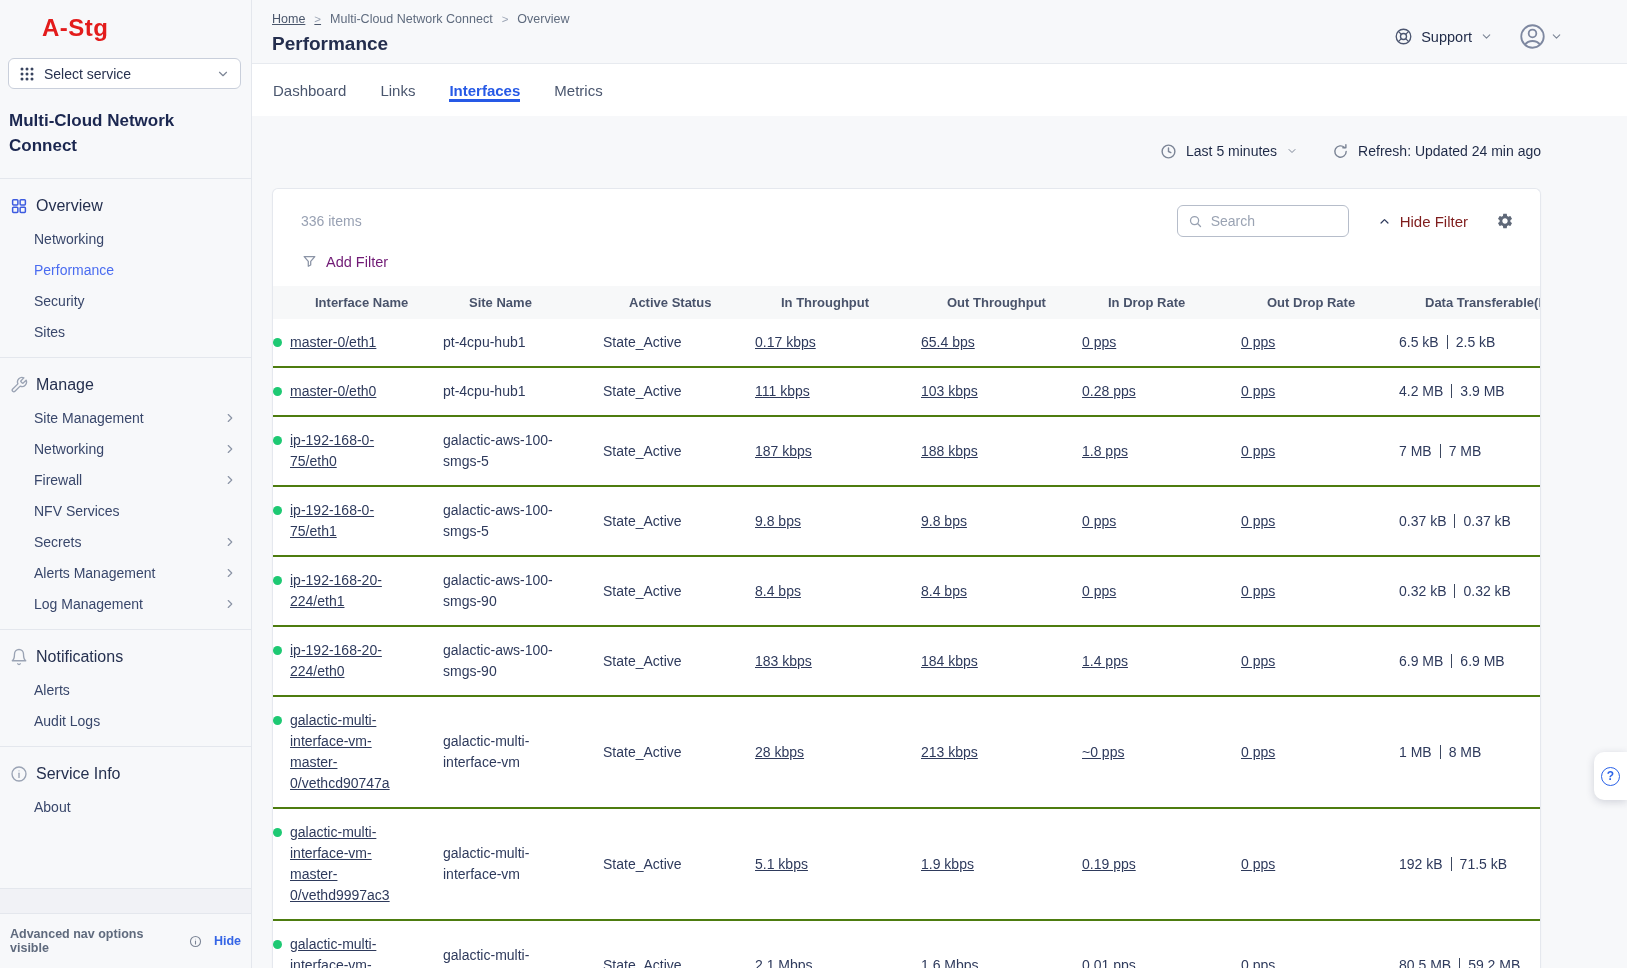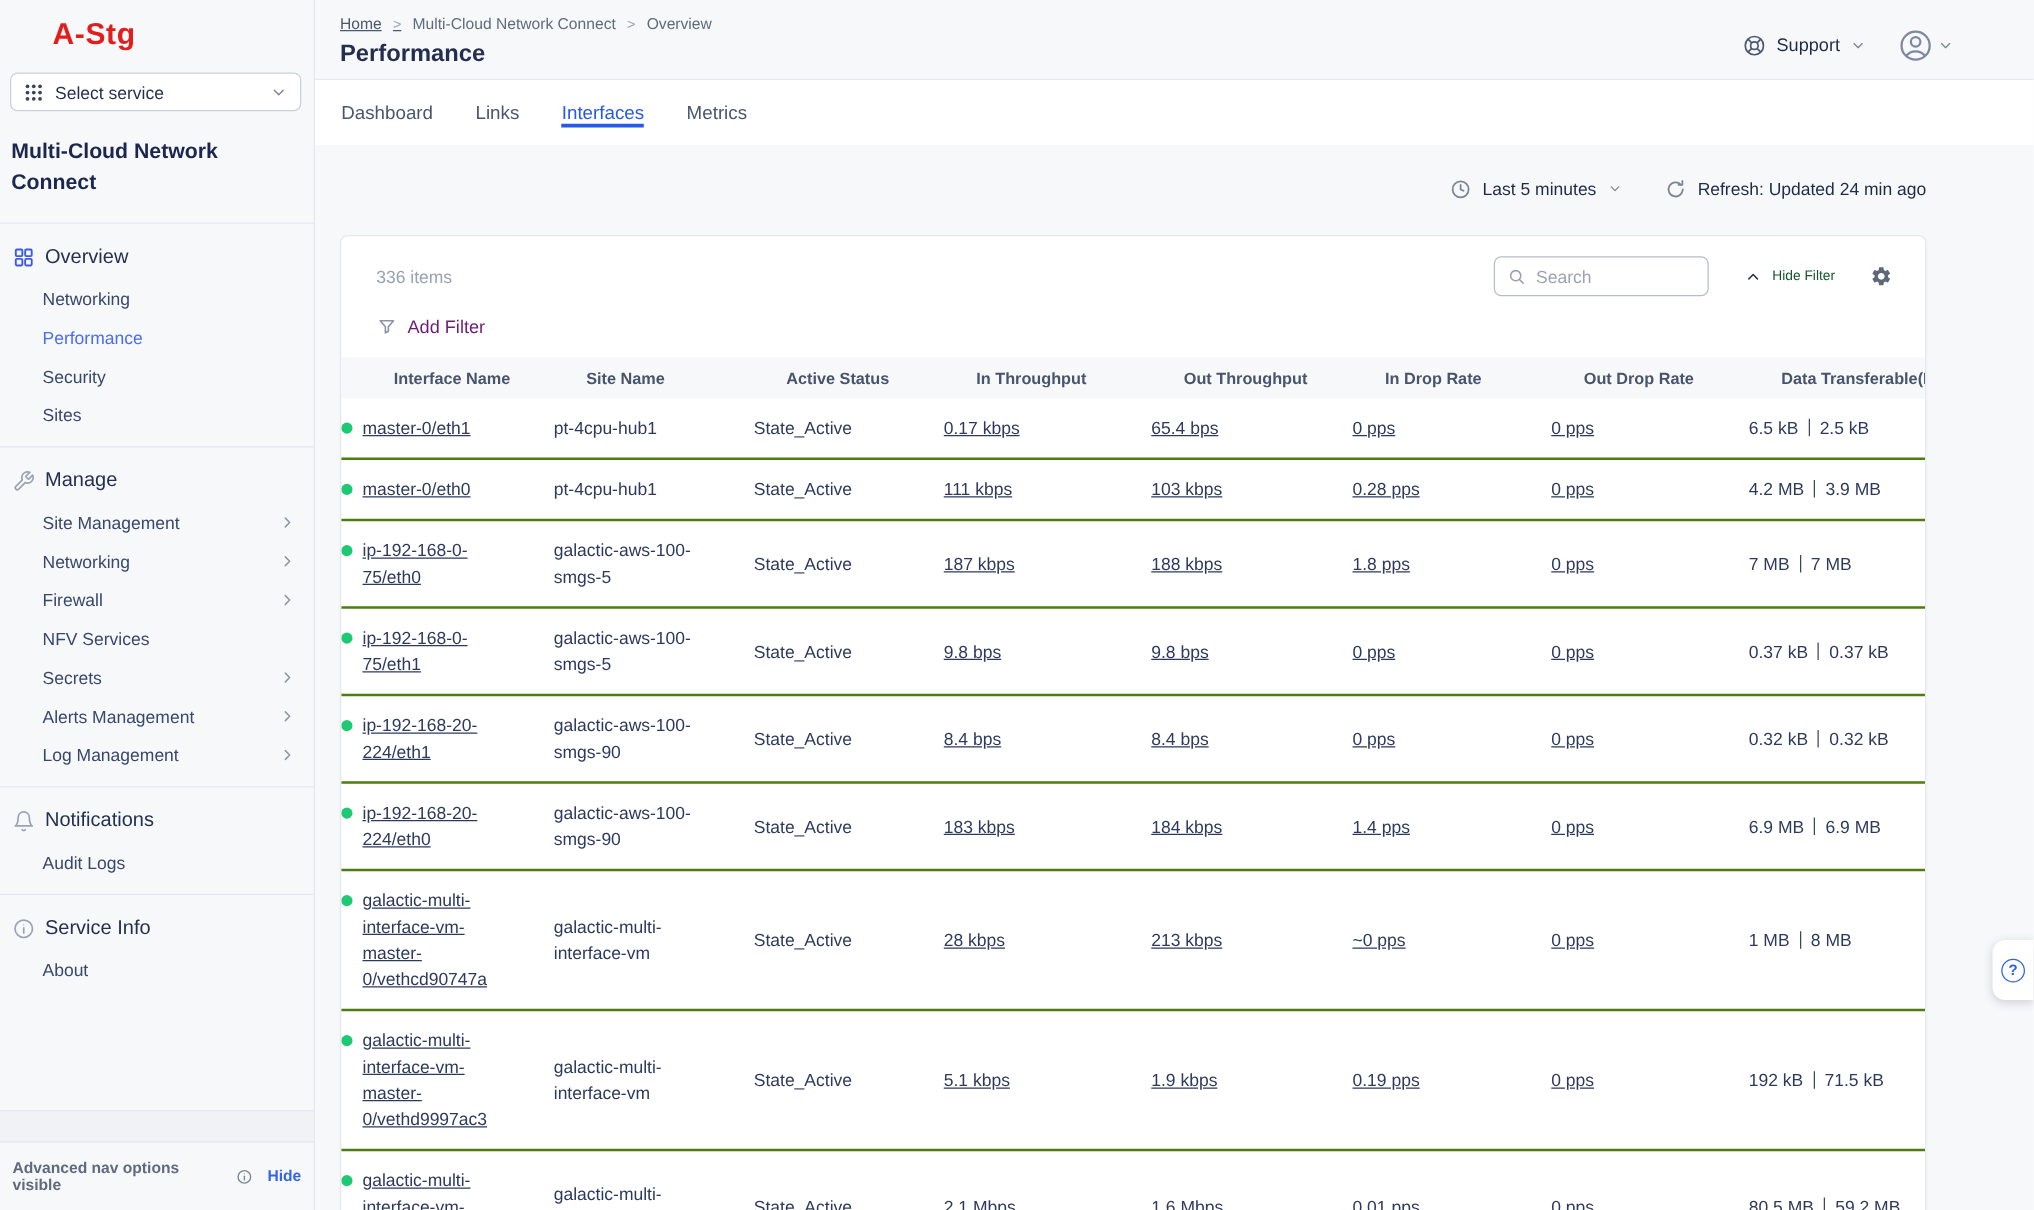--- a/index.html
+++ b/index.html
@@ -50,40 +50,40 @@
   .crumb:not(:last-child)::after{ content:">"; color:#9aa3b3; margin:0 9px; font-size:11.5px;}
   .page-title{ font-size:19px; font-weight:600; color:#242e4e; margin-top:7px;}
   .top-right{ display:flex; align-items:center; gap:26px; padding-top:6px;}
   .support{ display:flex; align-items:center; gap:8px; cursor:pointer;}
   .support .slbl{ font-size:14.5px; color:#1f2a47;}
   .avatar-wrap{ display:flex; align-items:center; gap:4px; cursor:pointer;}
 
   .tab-band{ background:#fff; height:53px; display:flex; align-items:center; gap:34px; padding:0 0 0 21px;}
   .tab{ display:flex; align-items:center; font-size:15px; color:#4a566e; cursor:pointer;
     border-bottom:3px solid transparent; padding-top:3px;}
-  .tab.active{ color:#2659e6; font-weight:400; border-bottom-color:#2659e6;}
+  .tab.active{ color:#2659e6; font-weight:700; border-bottom-color:#2659e6;}
 
   .content{ flex:1; padding:20px 0 0 20px;}
   .content-inner{ width:1269px;}
   .controls-row{ display:flex; justify-content:flex-end; align-items:center; gap:34px; height:30px;}
   .ctrl{ display:flex; align-items:center; gap:9px; font-size:14px; color:#1f2a47; cursor:pointer;}
 
   
   .card{ margin-top:22px; background:#fff; border:1px solid #e5e8ee; border-bottom:none;
     border-radius:6px 6px 0 0; width:1269px; height:780px; overflow:hidden;
     box-shadow:0 1px 2px rgba(35,46,78,.04);}
   .toolbar{ display:flex; justify-content:space-between; align-items:center; padding:16px 26px 0 28px;}
   .items-count{ font-size:14px; color:#98a1b3;}
   .toolbar-right{ display:flex; align-items:center; gap:28px;}
   .search-box{ width:172px; height:32px; border:1px solid #b6bdca; border-radius:6px; background:#fff;
     display:flex; align-items:center; gap:8px; padding:0 10px;}
   .search-box input{ border:none; outline:none; font-size:14px; color:#1d4ed8; width:110px;
     font-family:"Liberation Sans", sans-serif; background:transparent;}
   .search-box input::placeholder{ color:#9aa3b3;}
-  .hide-filter{ display:flex; align-items:center; gap:8px; font-size:11px; color:#14532d; cursor:pointer;}
+  .hide-filter{ display:flex; align-items:center; gap:8px; font-size:15px; color:#7f1d1d; cursor:pointer;}
   .gear-btn{ cursor:pointer;}
   .add-filter{ display:flex; align-items:center; gap:8px; padding:16px 28px 0; cursor:pointer;}
   .add-filter .aflbl{ font-size:14.5px; color:#701a75;}
 
   .tgrid{ display:grid; grid-template-columns:170px 160px 152px 166px 161px 159px 158px 1fr;
     padding-left:26px;}
   .thead{ margin-top:16px; background:#f7f8f9; height:33px; align-items:center;}
   .th{ font-size:13px; font-weight:bold; color:#49536b; white-space:nowrap; overflow:hidden;}
   .th:first-child{ padding-left:16px;}
   .trow{ border-top:2px solid #4d7c0f; padding:13px 0; align-items:center; font-size:14px; color:#2e3a5c;}
@@ -257,20 +257,28 @@
       <div class="sec-head">
         <span>
           <svg width="18" height="18" viewBox="0 0 24 24" fill="none" stroke="#9aa3b4" stroke-width="1.8" stroke-linecap="round" stroke-linejoin="round">
             <path d="M18 8A6 6 0 0 0 6 8c0 7-3 9-3 9h18s-3-2-3-9"></path>
               <path d="M13.73 21a2 2 0 0 1-3.46 0"></path>
           </svg>
         </span>
         <span class="sec-title">Notifications</span>
       </div>
       <ul class="nav-items">
+          <li class="nav-item">
+    <span class="nlabel">Alerts</span>
+    <span class="chev">
+      <svg width="14" height="14" viewBox="0 0 24 24" fill="none" stroke="#8b94a6" stroke-width="2" stroke-linecap="round" stroke-linejoin="round">
+                <polyline points="9 6 15 12 9 18"></polyline>
+              </svg>
+    </span>
+  </li>
           <li class="nav-item">
     <span class="nlabel">Audit Logs</span>
     <span class="chev">
       <svg width="14" height="14" viewBox="0 0 24 24" fill="none" stroke="#8b94a6" stroke-width="2" stroke-linecap="round" stroke-linejoin="round">
                 <polyline points="9 6 15 12 9 18"></polyline>
               </svg>
     </span>
   </li>
         </ul>
     </div>

